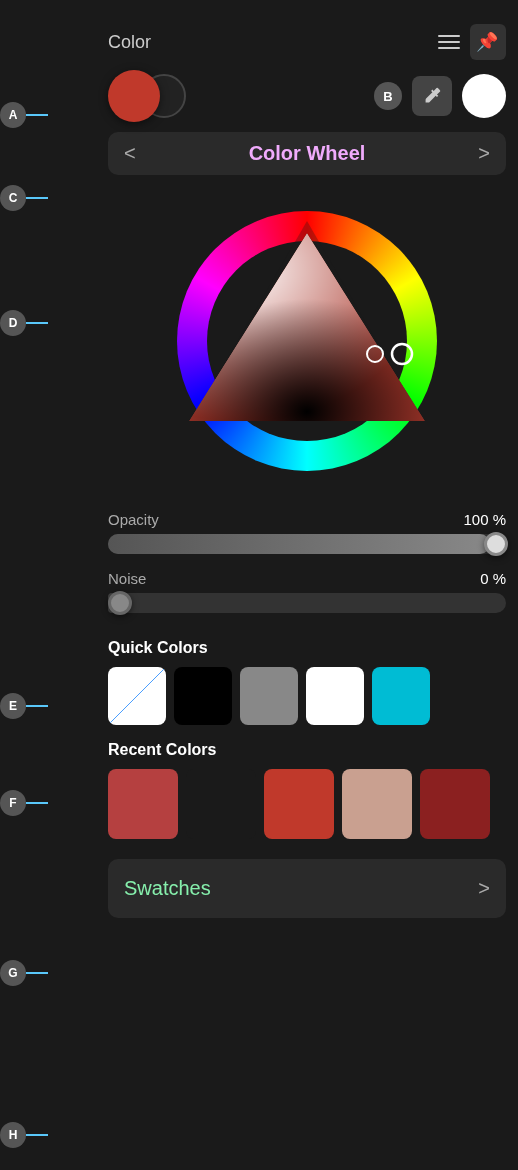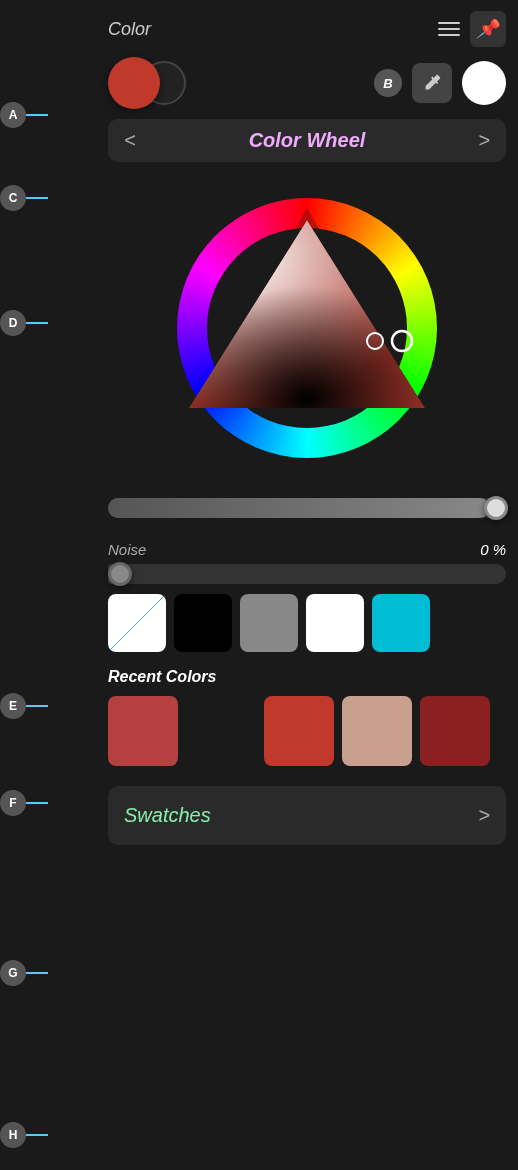--- a/index.html
+++ b/index.html
@@ -389,21 +389,21 @@
       <div class="ann-circle">G</div>
       <div class="ann-line" style="width:22px;"></div>
     </div>
 
     <div class="annotation" style="top:1122px; right:0; width:108px; display:flex; align-items:center;">
       <div class="ann-circle">H</div>
       <div class="ann-line" style="width:22px;"></div>
     </div>
   </div>
 
-  <div class="main-col" style="padding-top:1px;font-style:italic;">
+  <div class="main-col" style="padding-top:14px;">
 
     <div class="header">
       <span class="header-title">Color</span>
       <div class="header-icons">
         <div class="menu-icon">
           <span></span>
             <span></span>
             <span></span>
         </div>
         <div class="pin-icon-btn">
@@ -504,37 +504,42 @@
         <polygon points="150,42 268,230 32,230" fill="url(#whiteVert)" clip-path="url(#triClip)"></polygon>
         <polygon points="150,42 268,230 32,230" fill="url(#blackVert)" clip-path="url(#triClip)"></polygon>
 
         <circle cx="245" cy="163" r="10" fill="none" stroke="white" stroke-width="2.5"></circle>
 
         <circle cx="218" cy="163" r="8" fill="none" stroke="white" stroke-width="2"></circle>
       </svg>
     </div>
 
     <div class="slider-section">
+      <div class="slider-header">
+        <span class="slider-label">Opacity</span>
+        <span class="slider-value">100 %</span>
+      </div>
       <div class="slider-track">
         <div class="slider-fill-opacity"></div>
         <div class="slider-thumb opacity-thumb"></div>
       </div>
     </div>
 
-    <div class="slider-section" style="margin-top:13px;">
+    <div class="slider-section" style="margin-top:6px;">
       <div class="slider-header">
         <span class="slider-label">Noise</span>
         <span class="slider-value">0 %</span>
       </div>
       <div class="slider-track">
         <div class="slider-fill-noise"></div>
         <div class="slider-thumb noise-thumb"></div>
       </div>
     </div>
 
+    <div class="section-title">Quick Colors</div>
     <div class="color-grid">
       <div class="color-chip color-chip-transparent"></div>
       <div class="color-chip" style="background:#000;"></div>
       <div class="color-chip" style="background:#888;"></div>
       <div class="color-chip" style="background:#fff;"></div>
       <div class="color-chip" style="background:#00bcd4;"></div>
     </div>
 
     <div class="section-title">Recent Colors</div>
     <div class="recent-grid">

